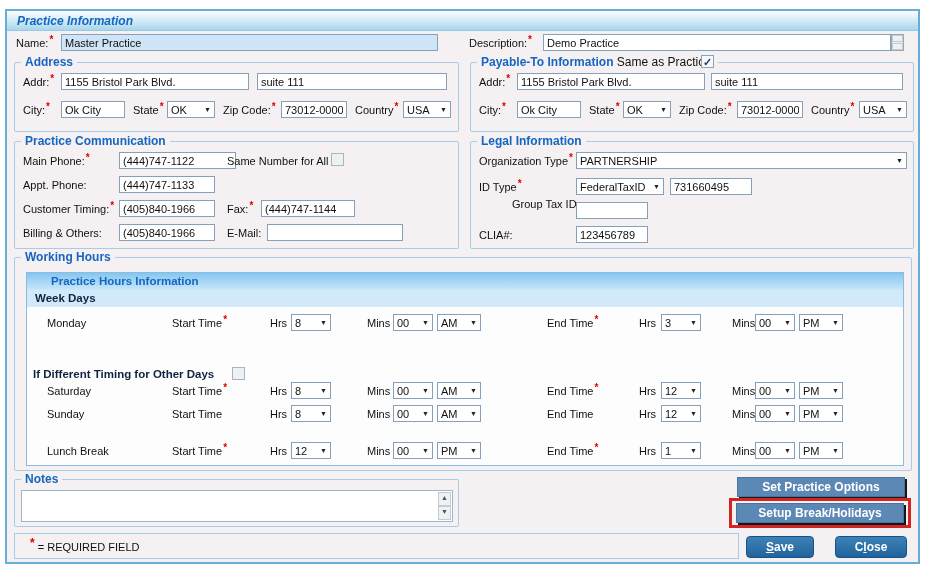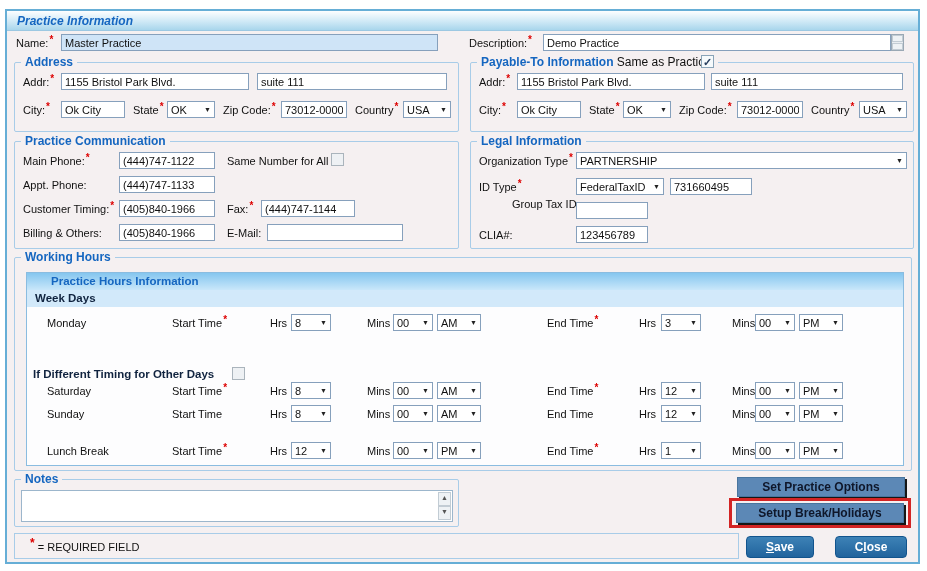--- a/index.html
+++ b/index.html
@@ -50,21 +50,21 @@
   .wh-row { position:absolute; left:0; width:100%; height:22px; }
   .wh-row .lbl { top:4px; }
   .wh-row .dd { top:1px; }
   .c-day{left:20px} .c-slabel{left:145px} .c-hrs{left:243px} .c-hrdd{left:264px;width:40px}
   .c-mins{left:340px} .c-mindd{left:366px;width:40px} .c-ampm{left:410px;width:44px}
   .c-elabel{left:520px} .c-ehrs{left:612px} .c-ehrdd{left:634px;width:40px}
   .c-emins{left:705px} .c-emindd{left:728px;width:40px} .c-eampm{left:772px;width:44px}
   
   .steel-btn {
     position:absolute; width:168px; height:20px; background:#5c88b6; border:1px solid #49759e;
-    color:#0f172a; font-weight:bold; font-size:12px; text-align:center; line-height:18px;
+    color:#ffffff; font-weight:bold; font-size:12px; text-align:center; line-height:18px;
     box-shadow:2px 2px 0 #161616; cursor:pointer;
   }
   #red-highlight { position:absolute; left:722px; top:487px; width:182px; height:30px; border:3px solid #d32424; }
   
   #footer-box { position:absolute; left:7px; top:522px; width:725px; height:26px; border:1px solid #a8cce8; background:#f5f0f1; }
   .blue-btn {
     position:absolute; height:22px; background:linear-gradient(#3d82b6,#21649d); border:1px solid #12548d;
     border-radius:4px; color:#fff; font-weight:bold; font-size:12px; text-align:center; line-height:20px; cursor:pointer;
   }
   .mn { text-decoration:underline; }
@@ -160,21 +160,21 @@
       <span>USA</span>
         <span class="arr">▼</span>
     </span>
   </div>
 
   <div class="grp" style="left:7px; top:130px; width:445px; height:108px;">
     <span class="legend">Practice Communication</span>
     <span class="lbl" style="left:8px; top:13px;">
       <span>Main Phone:</span><span class="req">*</span>
     </span>
-    <input class="inp" style="left: 104px; top: 10px; width: 96px;" value="(444)747-1122">
+    <input class="inp" style="left: 104px; top: 10px; width: 117px;" value="(444)747-1122">
     <span class="lbl" style="left:212px; top:13px;">Same Number for All</span>
     <span class="cb empty" style="left:316px; top:11px;"></span>
     <span class="lbl" style="left:8px; top:37px;">Appt. Phone:</span>
     <input class="inp" style="left: 104px; top: 34px; width: 96px;" value="(444)747-1133">
     <span class="lbl" style="left:8px; top:61px;">
       <span>Customer Timing:</span><span class="req">*</span>
     </span>
     <input class="inp" style="left: 104px; top: 58px; width: 96px;" value="(405)840-1966">
     <span class="lbl" style="left:212px; top:61px;">
       <span>Fax:</span><span class="req">*</span>

